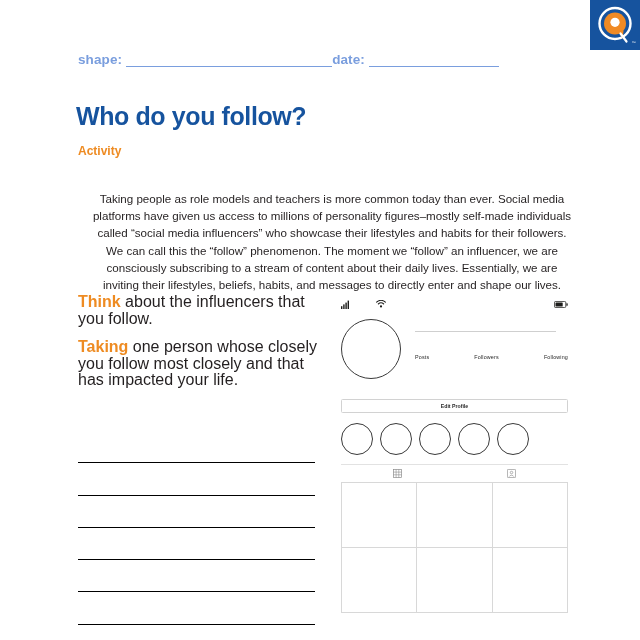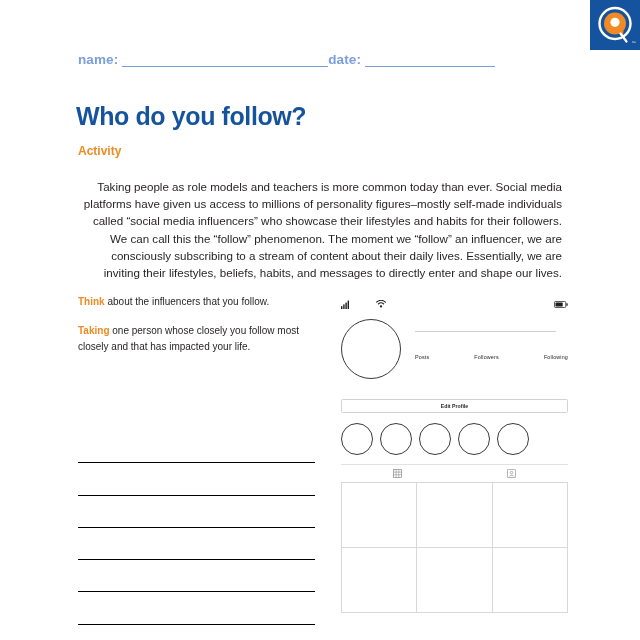--- a/index.html
+++ b/index.html
@@ -78,31 +78,31 @@
 
   
   .intro-paragraph {
     position: absolute;
     left: 78px;
     top: 178px;
     width: 484px;
     font-size: 11.6px;
     line-height: 17.2px;
     color: #231f20;
-    margin: 0;
-    text-align: right;
+    margin: 12px;
+    text-align: center;
   }
 
   
   .instructions {
     position: absolute;
     left: 78px;
     top: 294px;
     width: 245px;
-    font-size: 10px;
+    font-size: 16px;
     line-height: 16.5px;
     color: #231f20;
   }
   .instruction-step { margin: 0 0 12px 0; }
   .instruction-step:last-child { margin-bottom: 0; }
   .step-keyword {
     color: #ee8b22;
     font-weight: bold;
   }
 
@@ -231,21 +231,21 @@
     <circle cx="25" cy="23.5" r="11" fill="#f08a24"></circle>
     <circle cx="25" cy="22.3" r="4.6" fill="#ffffff"></circle>
     <path d="M27.5 30 L32.5 38.5 L33.6 30.5 Z" fill="#f08a24"></path>
     <path d="M30.5 33.5 L36.5 41.5" stroke="#ffffff" stroke-width="2.2" fill="none" stroke-linecap="round"></path>
     <text x="41.5" y="44" fill="#ffffff" font-size="4" font-family="Liberation Sans, sans-serif">™</text>
   </svg>
 </div>
 
 <div class="meta-row">
   <div class="meta-field name-field">
-    <span class="meta-label">name:</span>
+    <span class="meta-label">shape:</span>
     <span class="meta-rule name-rule" title=""></span>
   </div>
   <div class="meta-field date-field">
     <span class="meta-label">date:</span>
     <span class="meta-rule date-rule" title=""></span>
   </div>
 </div>
 
 <h1 class="page-title">Who do you follow?</h1>
 <h2 class="page-subtitle">Activity</h2>

